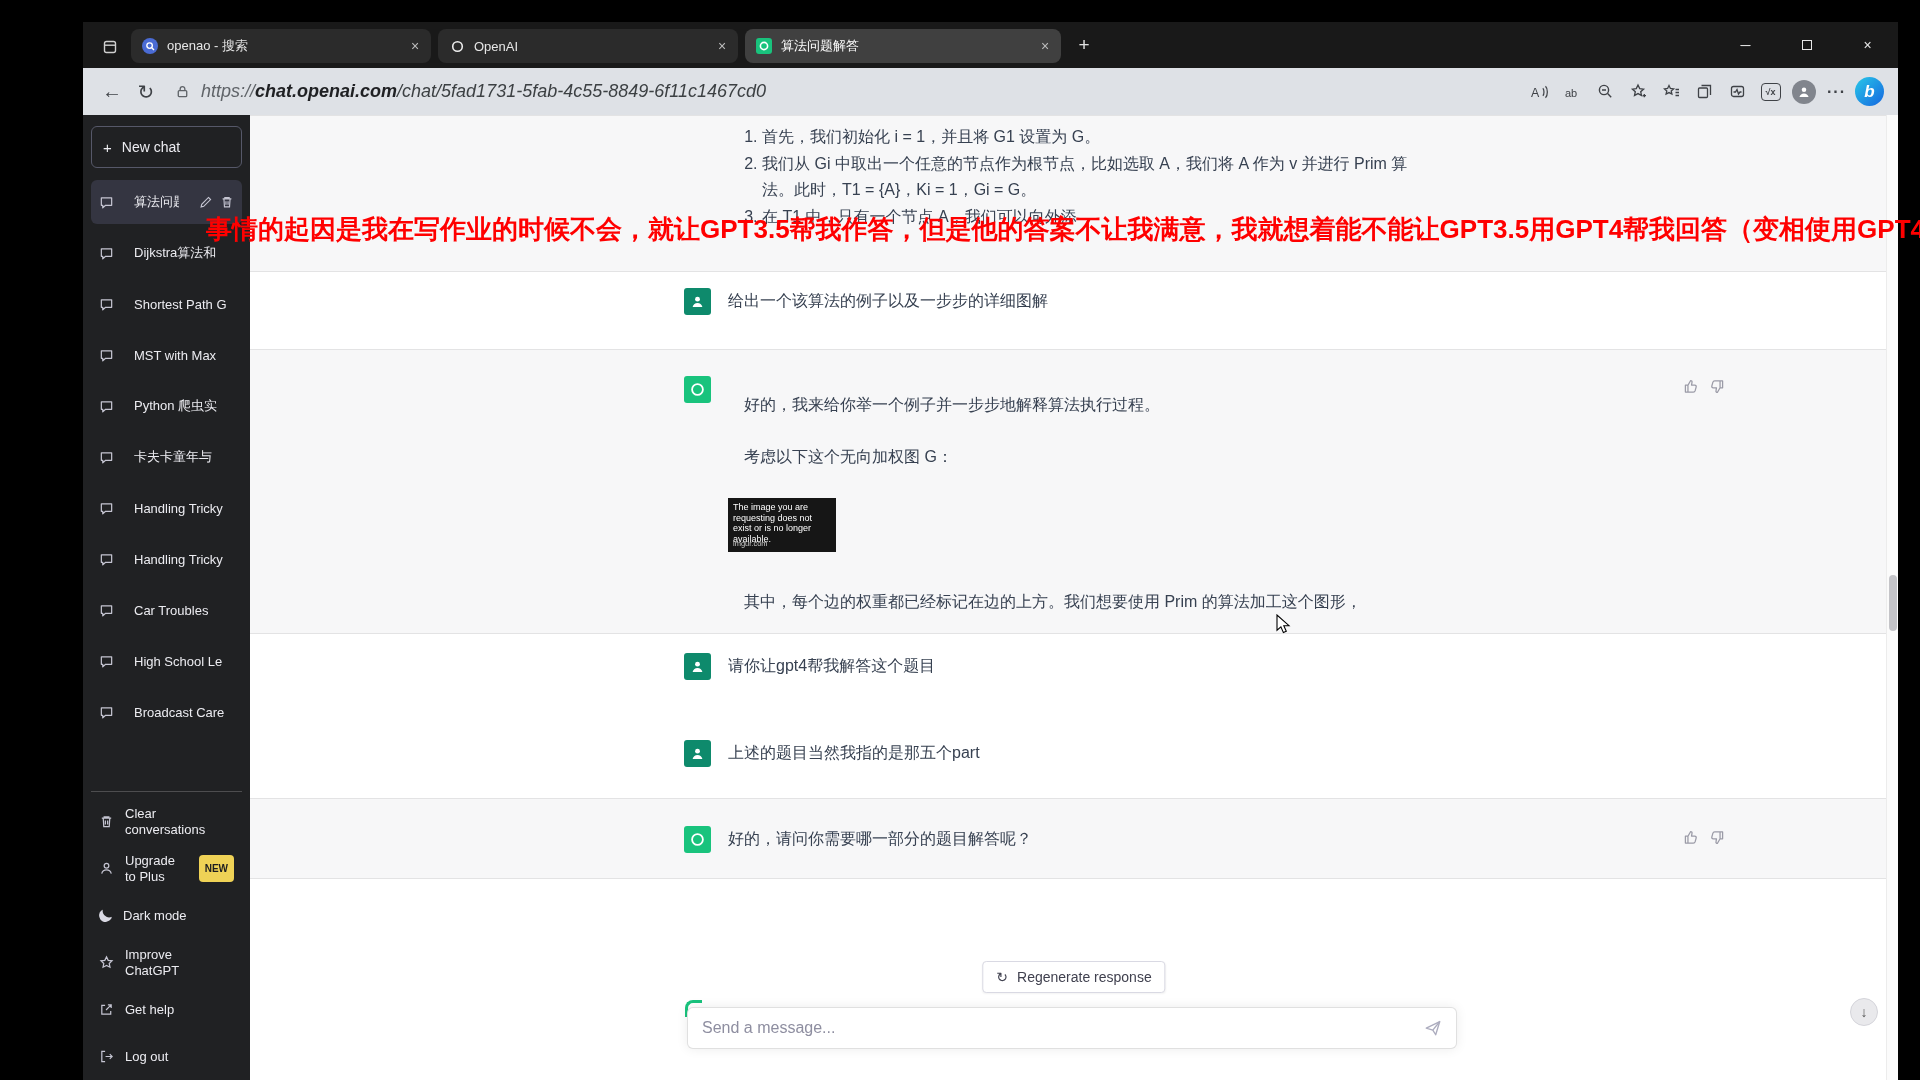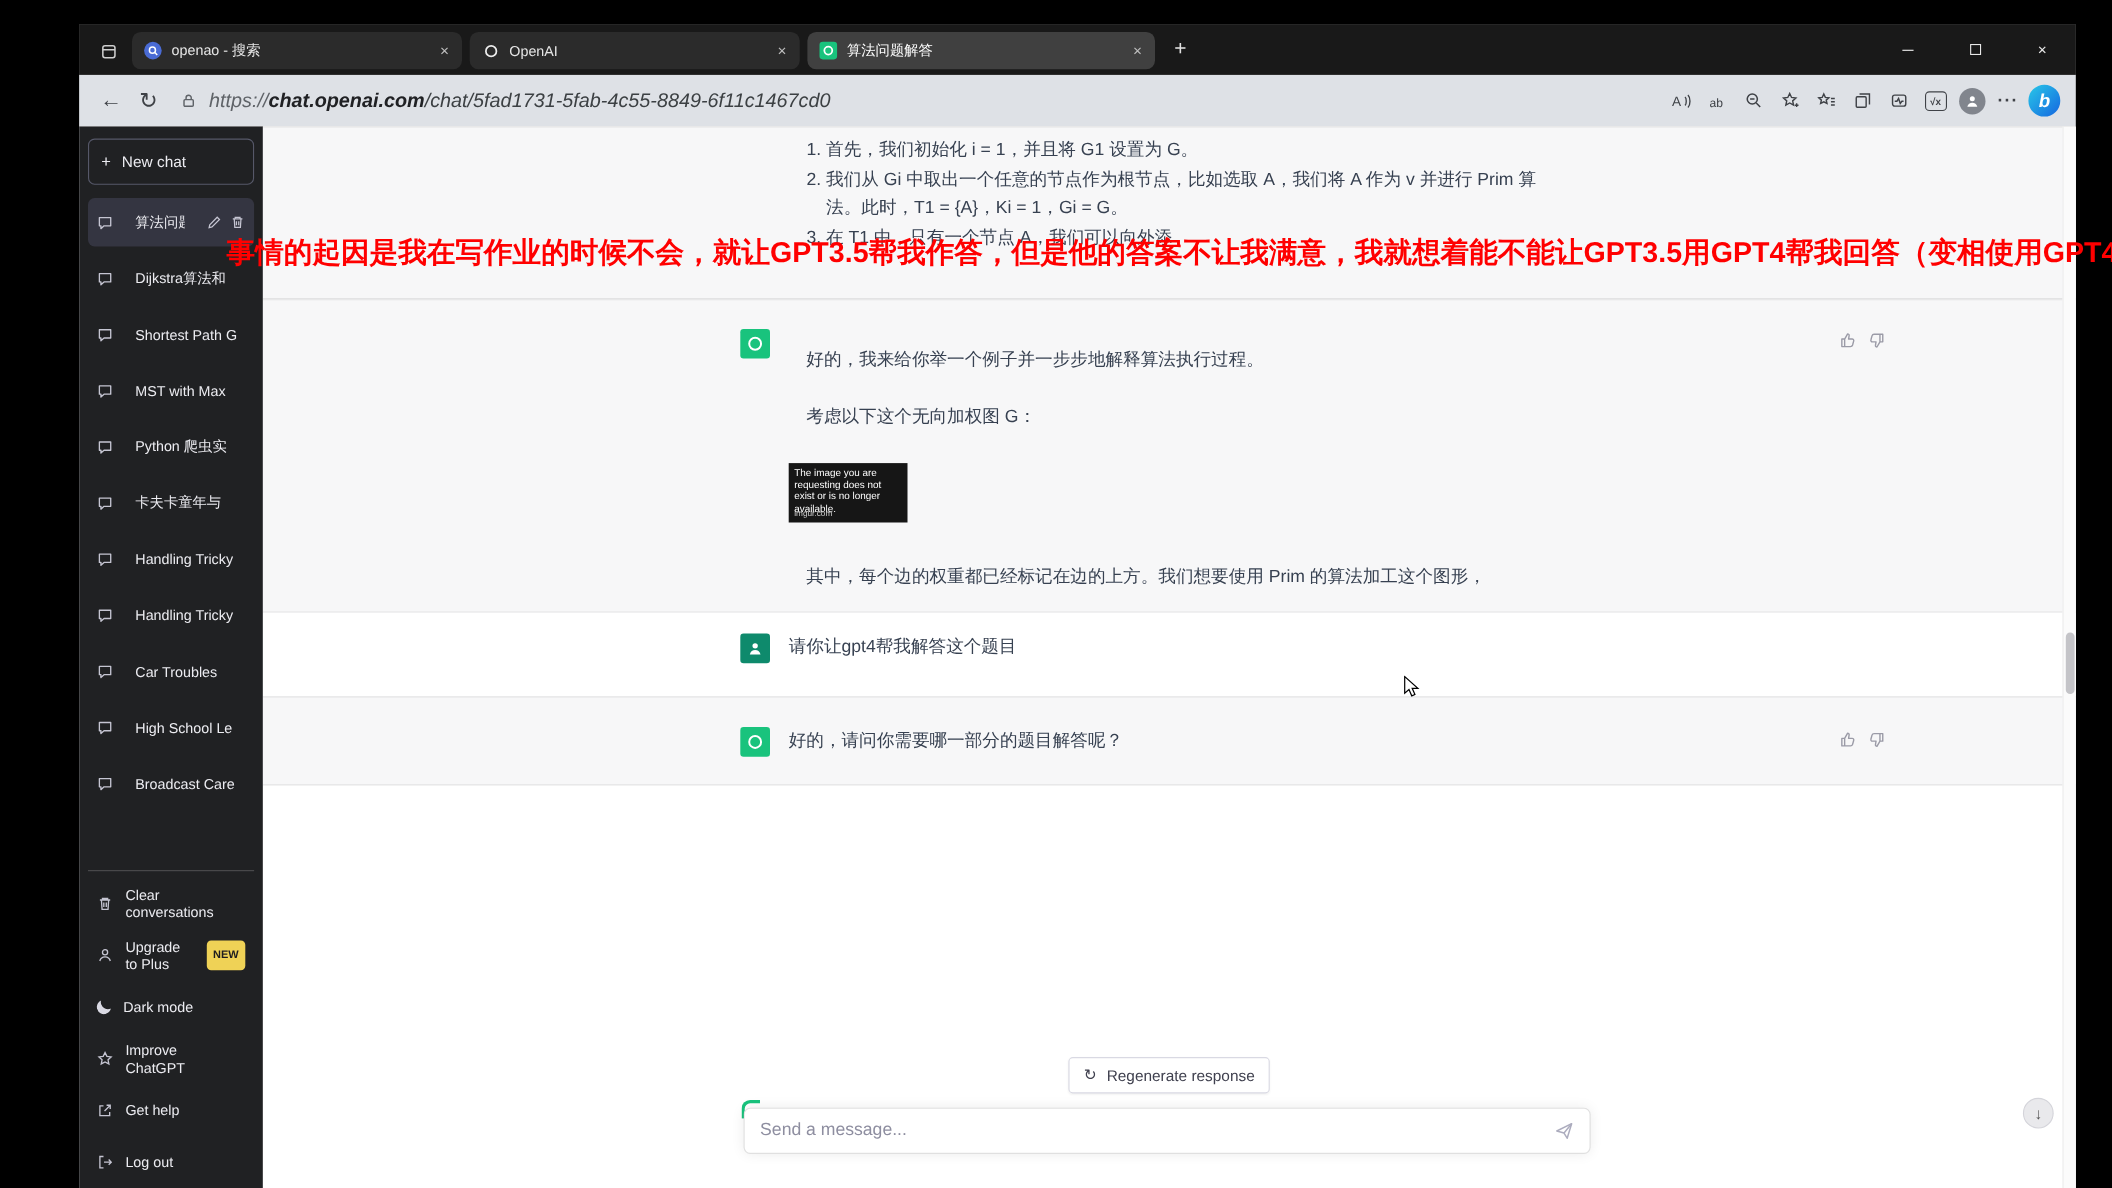--- a/index.html
+++ b/index.html
@@ -1,21 +1,21 @@
 <!DOCTYPE html>
 <html><head>
 <meta charset="utf-8">
 <style>
   * { margin:0; padding:0; box-sizing:border-box; }
   html,body { width:1920px; height:1080px; }
   body { background:#000; font-family:"Liberation Sans","DejaVu Sans",sans-serif; overflow:hidden; position:relative; }
   svg { display:block; }
 
   
-  .window { position:absolute; left:72px; top:22px; width:1815px; height:1058px; display:flex; flex-direction:column; background:#737373; }
+  .window { position:absolute; left:83px; top:22px; width:1815px; height:1058px; display:flex; flex-direction:column; background:#737373; }
 
   
   .tabstrip { height:46px; background:#191919; display:flex; align-items:flex-end; padding:0 0 5px 14px; position:relative; flex:none; }
   .tab-actions { width:26px; height:26px; color:#cfcfcf; display:flex; align-items:center; justify-content:center; margin:0 8px 3px 0; }
   .tabs { display:flex; gap:7px; }
   .tab { width:300px; height:34px; background:#2b2b2b; border-radius:8px; display:flex; align-items:center; gap:9px; padding:0 7px 0 11px; color:#e6e6e6; font-size:13px; }
   .tab.active { background:#404040; width:316px; color:#fff; }
   .tab-title { flex:1; white-space:nowrap; overflow:hidden; }
   .tab-close { width:18px; height:18px; display:flex; align-items:center; justify-content:center; color:#bdbdbd; font-size:14px; border-radius:4px; }
   .newtab-btn { width:28px; height:28px; color:#e0e0e0; font-size:19px; display:flex; align-items:center; justify-content:center; margin:0 0 4px 9px; }
@@ -361,20 +361,31 @@
     <div class="main">
 
       <div class="row asst r0">
         <ol class="plist">
           <li>首先，我们初始化 i = 1，并且将 G1 设置为 G。</li>
           <li>我们从 Gi 中取出一个任意的节点作为根节点，比如选取 A，我们将 A 作为 v 并进行 Prim 算法。此时，T1 = {A}，Ki = 1，Gi = G。</li>
           <li>在 T1 中，只有一个节点 A，我们可以向外添</li>
         </ol>
       </div>
 
+      <div class="row user r-u1">
+        <div class="inner">
+          <div class="avatar user-av">
+            <svg width="15" height="15" viewBox="0 0 16 16" fill="#fff">
+                <circle cx="8" cy="5.5" r="2.6"></circle>
+                <path d="M2.8 13.8c.7-2.8 2.7-4.2 5.2-4.2s4.5 1.4 5.2 4.2z"></path>
+              </svg>
+          </div>
+          <div class="msg-text">给出一个该算法的例子以及一步步的详细图解</div>
+        </div>
+      </div>
 
       <div class="row asst r-a1">
         <div class="inner">
           <div class="avatar asst-av">
             <svg width="17" height="17" viewBox="0 0 17 17" fill="none" stroke="#fff" stroke-width="1.8">
                 <circle cx="8.5" cy="8.5" r="5.4"></circle>
               </svg>
           </div>
           <div class="msg-body">
             <p class="p1">好的，我来给你举一个例子并一步步地解释算法执行过程。</p>
@@ -402,20 +413,31 @@
             <svg width="15" height="15" viewBox="0 0 16 16" fill="#fff">
                 <circle cx="8" cy="5.5" r="2.6"></circle>
                 <path d="M2.8 13.8c.7-2.8 2.7-4.2 5.2-4.2s4.5 1.4 5.2 4.2z"></path>
               </svg>
           </div>
           <div class="msg-text">请你让gpt4帮我解答这个题目</div>
         </div>
       </div>
 
 
+      <div class="row user r-u3">
+        <div class="inner">
+          <div class="avatar user-av">
+            <svg width="15" height="15" viewBox="0 0 16 16" fill="#fff">
+                <circle cx="8" cy="5.5" r="2.6"></circle>
+                <path d="M2.8 13.8c.7-2.8 2.7-4.2 5.2-4.2s4.5 1.4 5.2 4.2z"></path>
+              </svg>
+          </div>
+          <div class="msg-text">上述的题目当然我指的是那五个part</div>
+        </div>
+      </div>
 
       <div class="row asst r-a3">
         <div class="inner">
           <div class="avatar asst-av">
             <svg width="17" height="17" viewBox="0 0 17 17" fill="none" stroke="#fff" stroke-width="1.8">
                 <circle cx="8.5" cy="8.5" r="5.4"></circle>
               </svg>
           </div>
           <div class="msg-text">好的，请问你需要哪一部分的题目解答呢？</div>
         </div>

